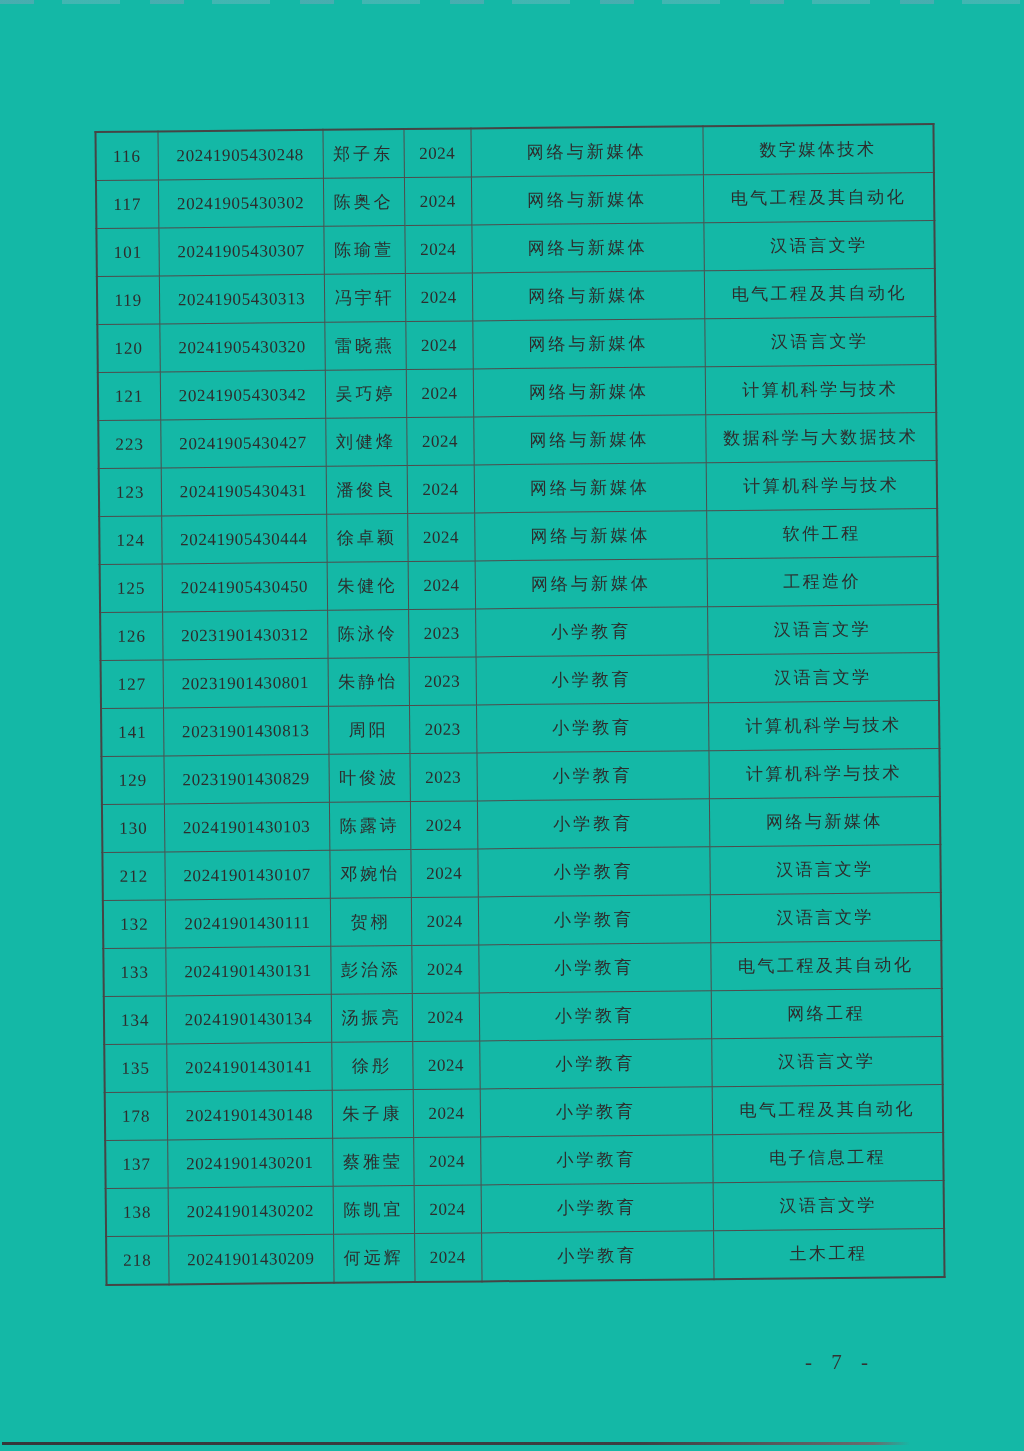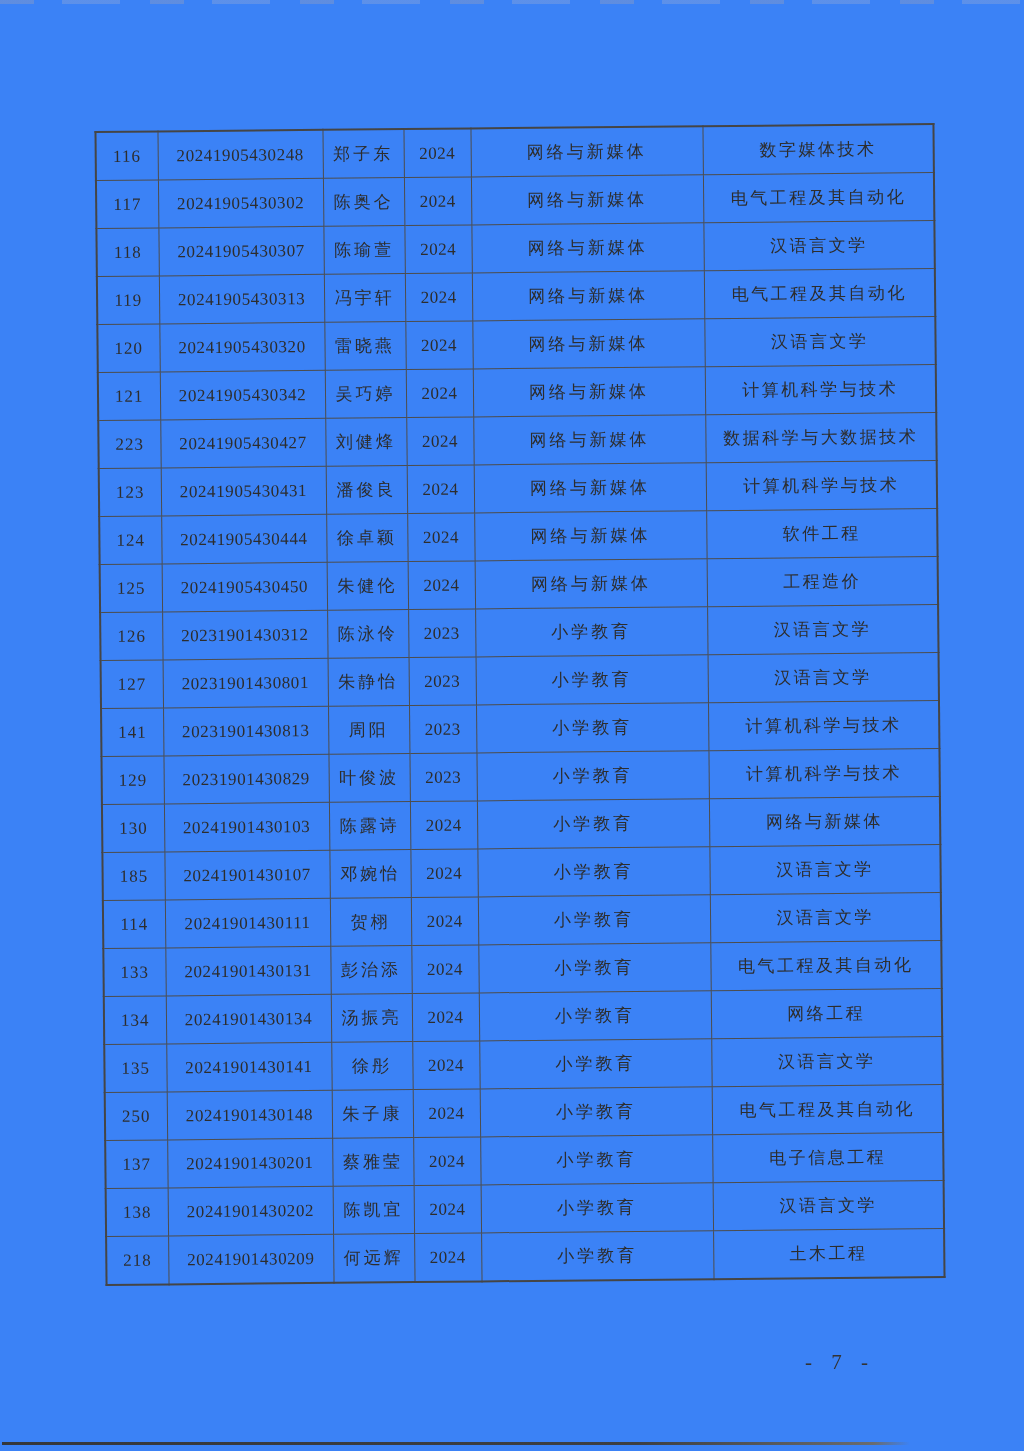--- a/index.html
+++ b/index.html
@@ -4,21 +4,21 @@
 <style>
   html, body {
     margin: 0;
     padding: 0;
     background: #e9e9e9;
   }
   .page {
     position: relative;
     width: 1024px;
     height: 1451px;
-    background: #3b82f6;
+    background: #14b8a6;
     overflow: hidden;
     font-family: "Liberation Serif", "DejaVu Serif", serif;
   }
   
   .scan-top-edge {
     position: absolute;
     top: 0; left: 0;
     width: 100%; height: 4px;
     background: repeating-linear-gradient(90deg,
       rgba(148,158,190,0.40) 0px, rgba(148,158,190,0.40) 34px,
@@ -101,21 +101,21 @@
         </tr>
         <tr>
           <td class="c-index">117</td>
           <td class="c-student-id">20241905430302</td>
           <td class="c-name">陈奥仑</td>
           <td class="c-year">2024</td>
           <td class="c-current-major">网络与新媒体</td>
           <td class="c-target-major">电气工程及其自动化</td>
         </tr>
         <tr>
-          <td class="c-index">118</td>
+          <td class="c-index">101</td>
           <td class="c-student-id">20241905430307</td>
           <td class="c-name">陈瑜萱</td>
           <td class="c-year">2024</td>
           <td class="c-current-major">网络与新媒体</td>
           <td class="c-target-major">汉语言文学</td>
         </tr>
         <tr>
           <td class="c-index">119</td>
           <td class="c-student-id">20241905430313</td>
           <td class="c-name">冯宇轩</td>
@@ -205,29 +205,29 @@
         </tr>
         <tr>
           <td class="c-index">130</td>
           <td class="c-student-id">20241901430103</td>
           <td class="c-name">陈露诗</td>
           <td class="c-year">2024</td>
           <td class="c-current-major">小学教育</td>
           <td class="c-target-major">网络与新媒体</td>
         </tr>
         <tr>
-          <td class="c-index">185</td>
+          <td class="c-index">212</td>
           <td class="c-student-id">20241901430107</td>
           <td class="c-name">邓婉怡</td>
           <td class="c-year">2024</td>
           <td class="c-current-major">小学教育</td>
           <td class="c-target-major">汉语言文学</td>
         </tr>
         <tr>
-          <td class="c-index">114</td>
+          <td class="c-index">132</td>
           <td class="c-student-id">20241901430111</td>
           <td class="c-name">贺栩</td>
           <td class="c-year">2024</td>
           <td class="c-current-major">小学教育</td>
           <td class="c-target-major">汉语言文学</td>
         </tr>
         <tr>
           <td class="c-index">133</td>
           <td class="c-student-id">20241901430131</td>
           <td class="c-name">彭治添</td>
@@ -245,21 +245,21 @@
         </tr>
         <tr>
           <td class="c-index">135</td>
           <td class="c-student-id">20241901430141</td>
           <td class="c-name">徐彤</td>
           <td class="c-year">2024</td>
           <td class="c-current-major">小学教育</td>
           <td class="c-target-major">汉语言文学</td>
         </tr>
         <tr>
-          <td class="c-index">250</td>
+          <td class="c-index">178</td>
           <td class="c-student-id">20241901430148</td>
           <td class="c-name">朱子康</td>
           <td class="c-year">2024</td>
           <td class="c-current-major">小学教育</td>
           <td class="c-target-major">电气工程及其自动化</td>
         </tr>
         <tr>
           <td class="c-index">137</td>
           <td class="c-student-id">20241901430201</td>
           <td class="c-name">蔡雅莹</td>

